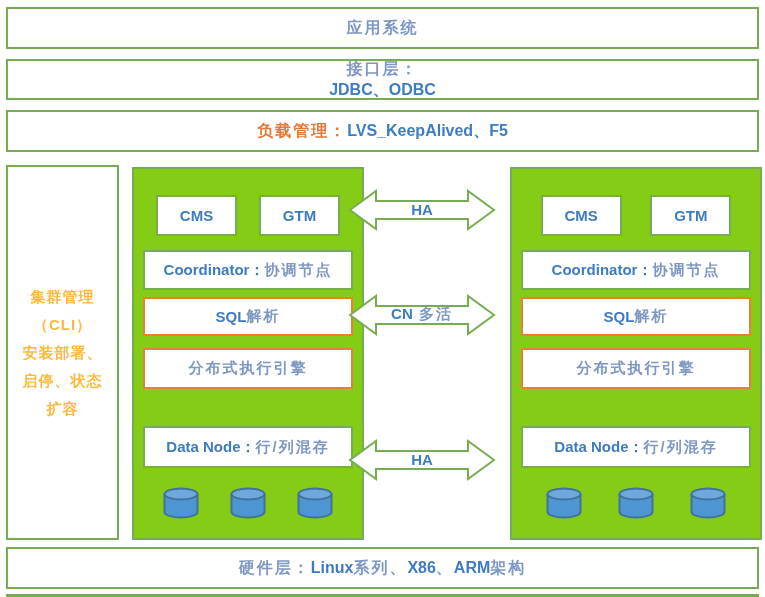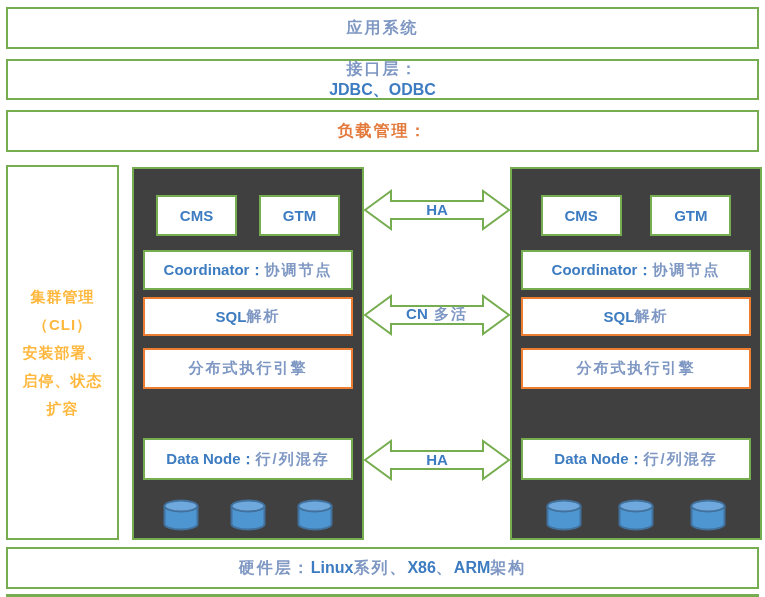--- a/index.html
+++ b/index.html
@@ -17,40 +17,40 @@
   .hbar { left:6px; width:753px; border:2px solid #77AD51; background:#fff;
     display:flex; align-items:center; justify-content:center; font-size:16px; }
 
   
   #sidebar { left:6px; top:165px; width:113px; height:375px; border:2px solid #77AD51;
     display:flex; flex-direction:column; align-items:center; justify-content:center; }
   #sidebar .line { display:block; color:#FFB83D; font-weight:bold; font-size:15px;
     line-height:28px; letter-spacing:1px; text-align:center; white-space:nowrap; }
 
   
-  .cluster { top:167px; height:373px; border:2px solid #77AD51; background:#404040;
+  .cluster { top:167px; height:373px; border:2px solid #77AD51; background:#84cc16;
     display:flex; flex-direction:column; }
   #cluster-left  { left:132px; width:232px; }
   #cluster-right { left:510px; width:252px; }
   .row-cmsgtm { margin-top:26px; display:flex; justify-content:space-evenly; }
   .nodebox { border:2px solid #77AD51; background:#fff; display:flex;
     align-items:center; justify-content:center; font-size:15px; white-space:nowrap; }
   .small { width:81px; height:41px; }
   .wide { margin:0 9px; height:40px; }
   .mt-coord { margin-top:14px; }
   .orangebox { border-color:#ED7D31; }
   .mt-sql { margin-top:7px; height:39px; }
   .mt-engine { margin-top:12px; height:41px; }
-  .mt-dn { margin-top:49px; height:42px; }
+  .mt-dn { margin-top:37px; height:42px; }
   .cylinders { margin-top:18px; display:flex; justify-content:space-evenly; align-items:flex-end; }
   .nodebox .t-zh, .nodebox .t-en { font-size:15px; }
   .nodebox .t-zh { letter-spacing:2px; }
 
   
-  .darrow { width:148px; height:44px; left:363px; }
+  .darrow { width:148px; height:44px; left:348px; }
   .darrow svg { position:absolute; left:0; top:0; }
   .darrow .alabel { position:absolute; left:50%; top:50%; transform:translate(-50%,-54%);
     font-size:15px; white-space:nowrap; }
 
   #bottom-line { left:6px; top:594px; width:753px; height:3px; background:#77AD51; }
 </style>
 </head>
 <body>
 
 <div id="stage">
@@ -59,20 +59,21 @@
     <span class="t-zh">应用系统</span>
   </div>
 
   <div class="abs hbar" style="top:59px;height:41px;flex-direction:column;">
     <span class="t-zh">接口层：</span>
     <span class="t-en">JDBC、ODBC</span>
   </div>
 
   <div class="abs hbar" style="top:110px;height:42px;">
     <span class="t-orange">负载管理：</span>
+    <span class="t-en">LVS_KeepAlived、F5</span>
   </div>
 
   <div class="abs" id="sidebar">
     <span class="line">集群管理</span>
     <span class="line">（CLI）</span>
     <span class="line">安装部署、</span>
     <span class="line">启停、状态</span>
     <span class="line">扩容</span>
   </div>
 

